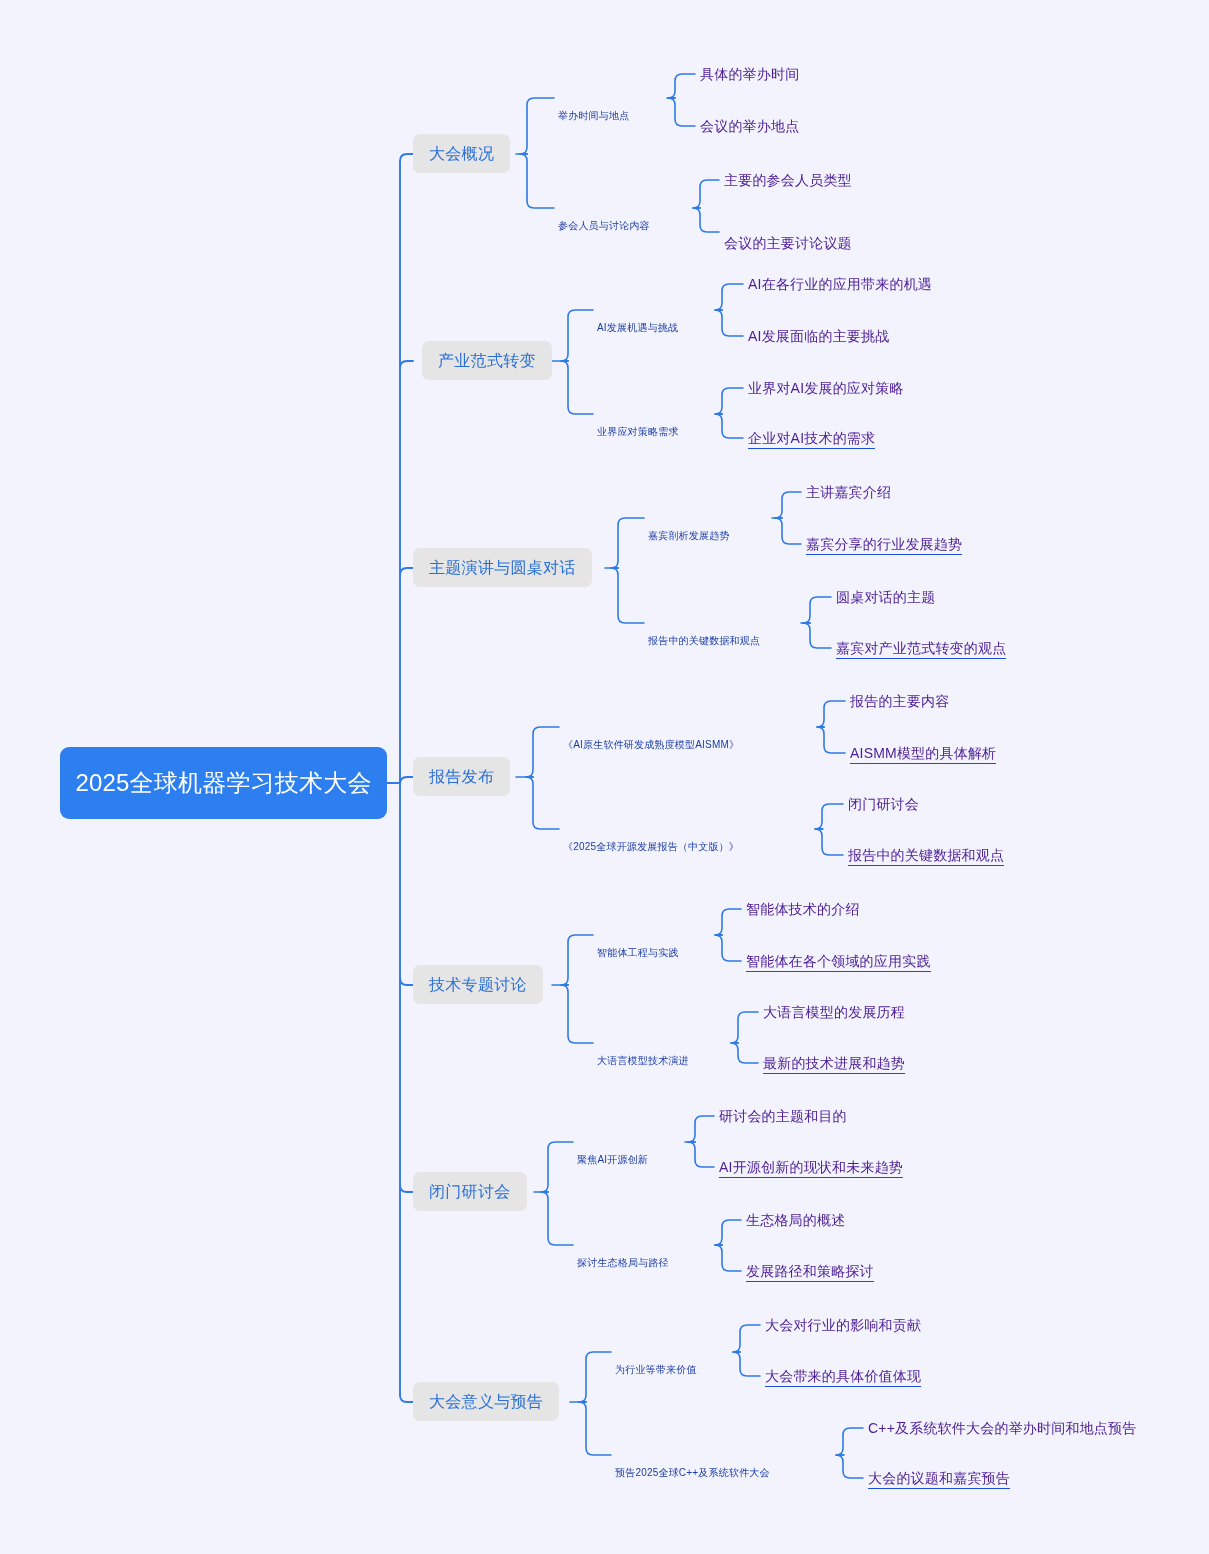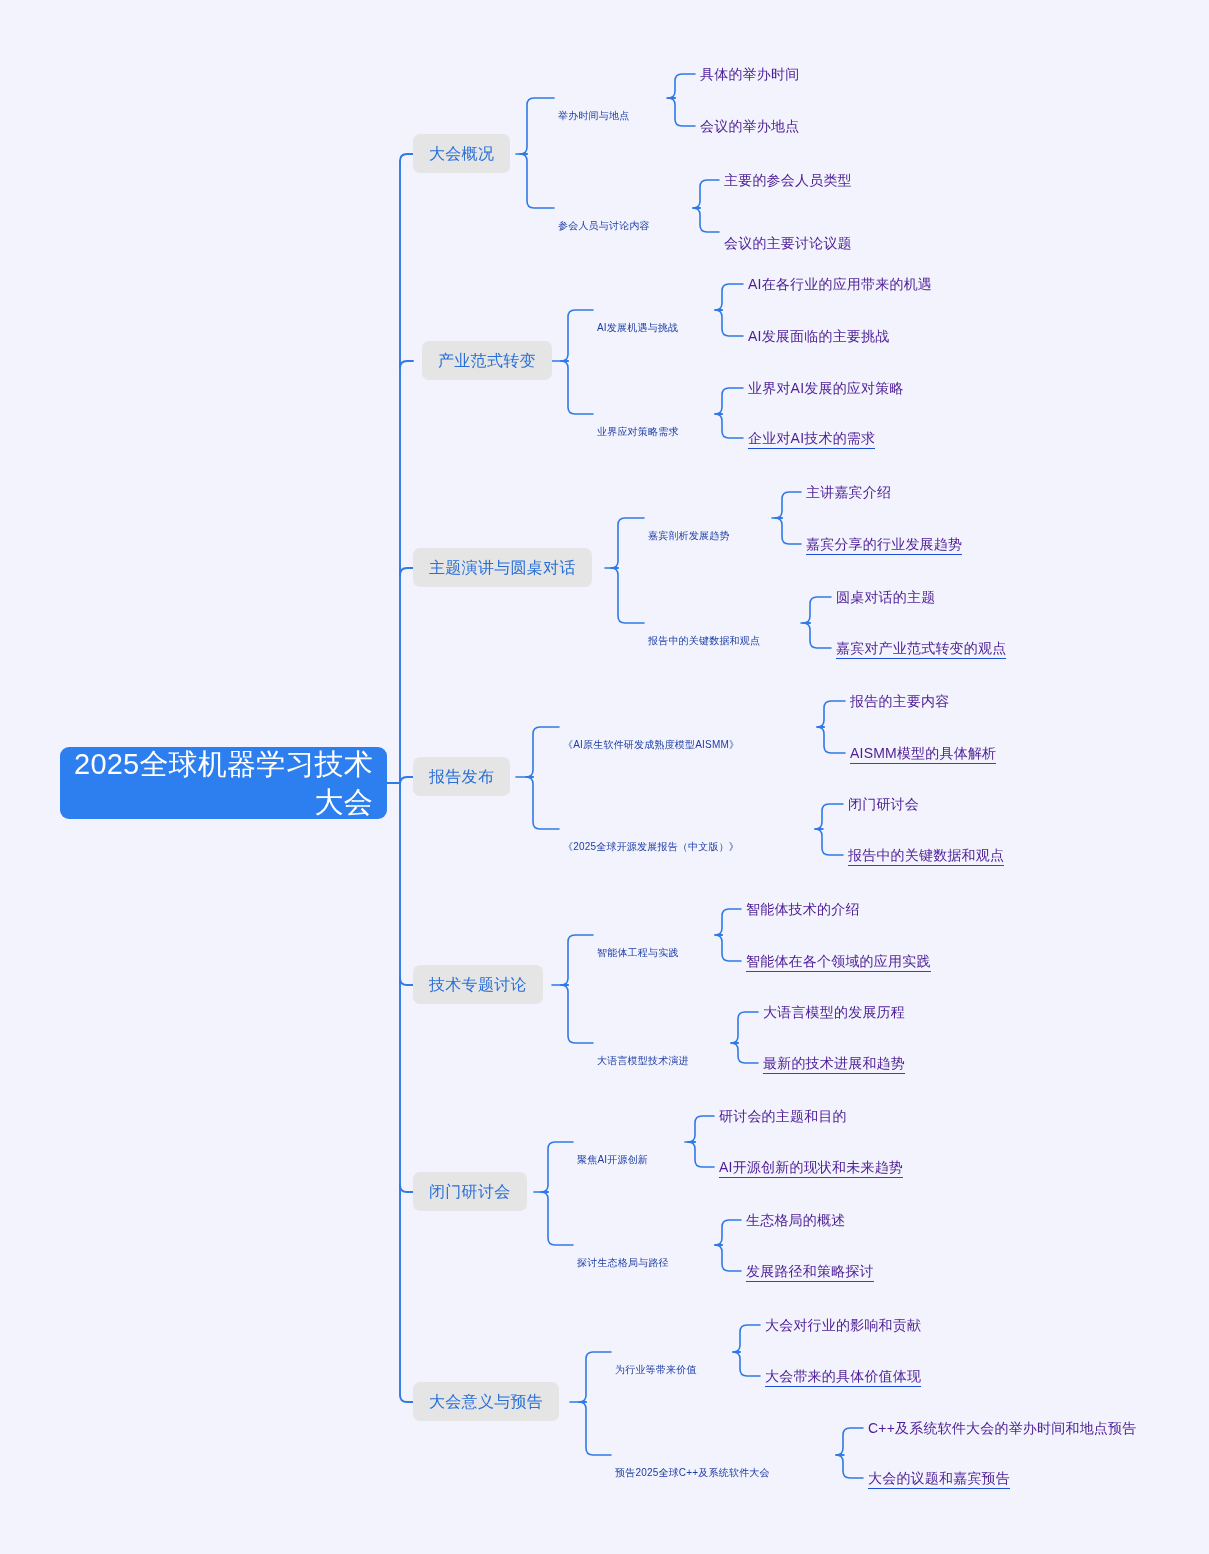--- a/index.html
+++ b/index.html
@@ -37,22 +37,22 @@
     display: flex;
     align-items: center;
     line-height: 1.32;
   }
 
   
   .node-root {
     background: #2d7ff0;
     color: #ffffff;
     border-radius: 9px;
-    font-size: 29px;
-    text-align: right;
+    font-size: 24px;
+    text-align: left;
     justify-content: center;
     padding: 28px 14px;
     white-space: normal;
     letter-spacing: 0.2px;
   }
 
   
   .node-l1 {
     background: #e5e5e5;
     color: #2a6fd6;

